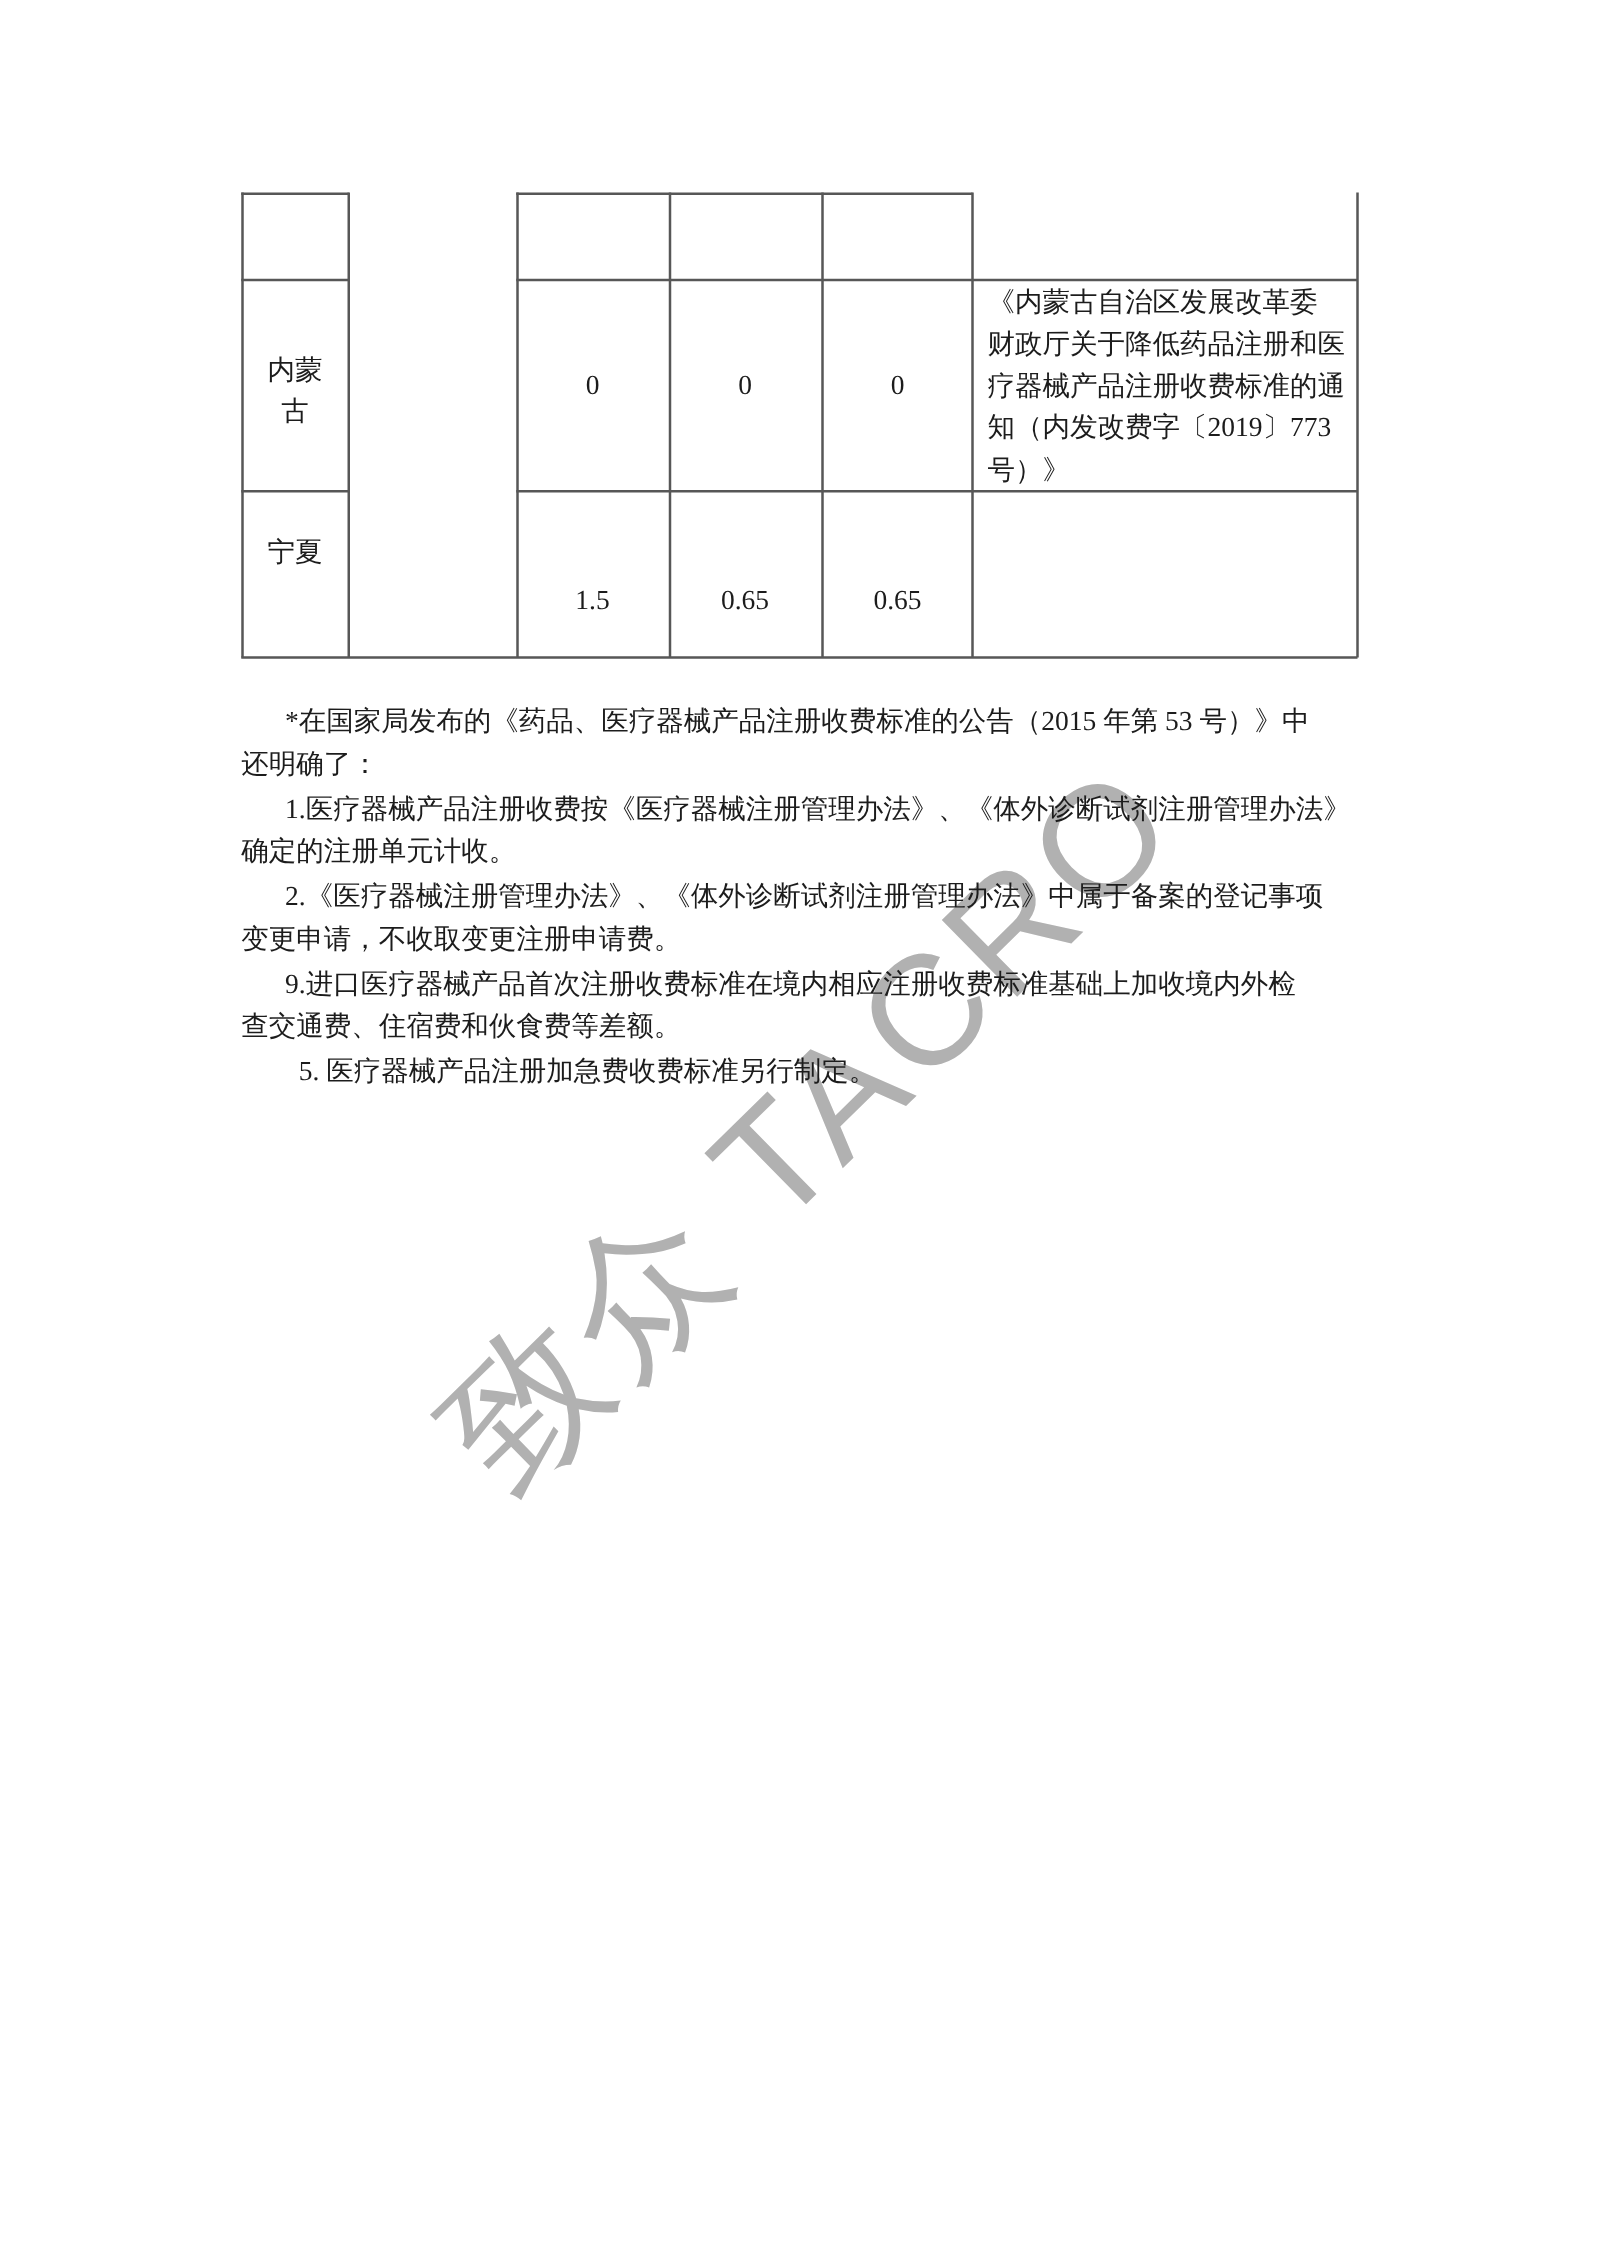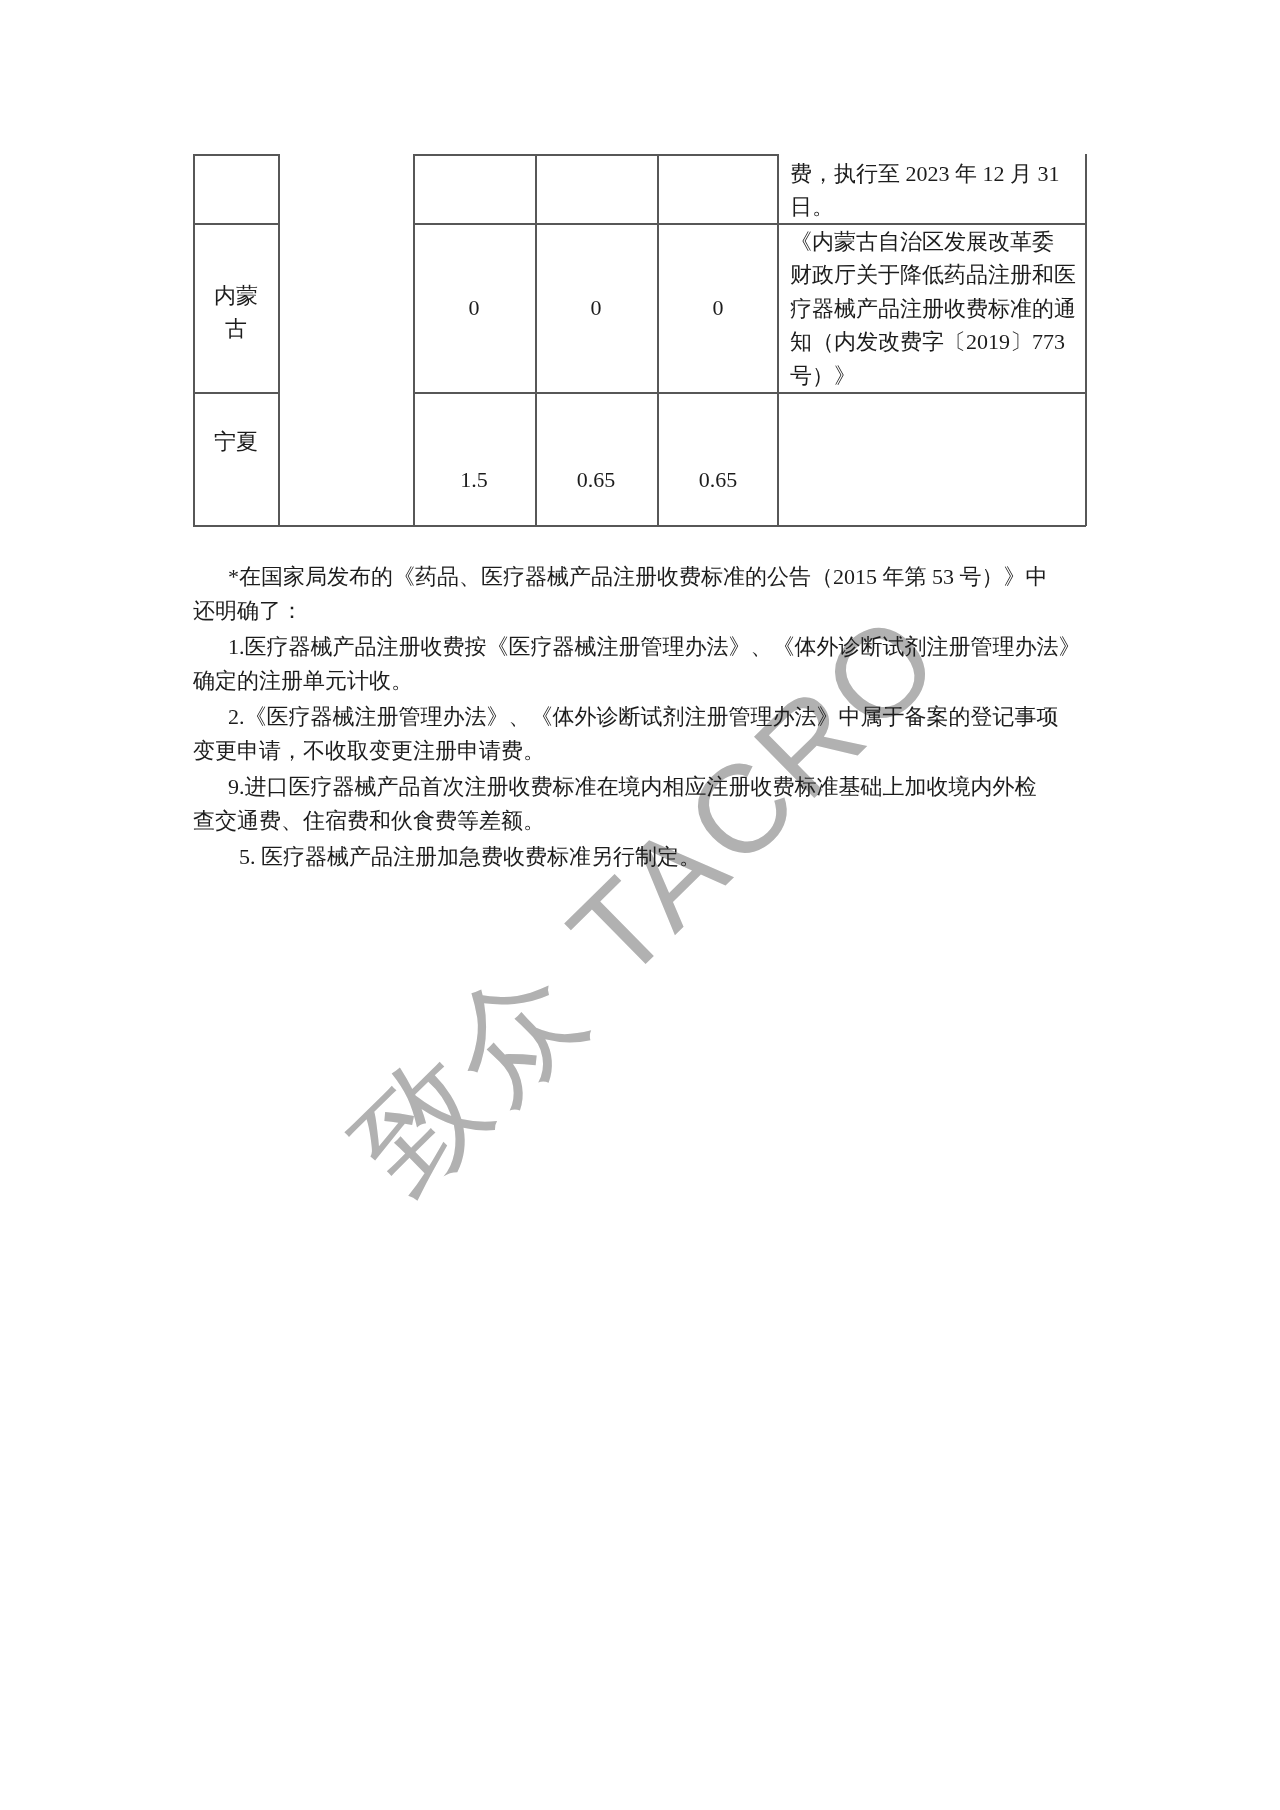--- a/index.html
+++ b/index.html
@@ -81,22 +81,20 @@
   <div class="vline" id="v5"></div>
   <div class="vline" id="v6"></div>
   <div class="hline" id="htopA"></div>
   <div class="hline" id="htopB"></div>
   <div class="hline" id="h1A"></div>
   <div class="hline" id="h1B"></div>
   <div class="hline" id="h2A"></div>
   <div class="hline" id="h2B"></div>
   <div class="hline" id="hbot"></div>
 
-  <div class="cell cit cit1">费，执行至 2023 年 12 月 31
-日。</div>
 
   <div class="cell center prov2">内蒙
 古</div>
   <div class="cell center fee r2 c3">0</div>
   <div class="cell center fee r2 c4">0</div>
   <div class="cell center fee r2 c5">0</div>
   <div class="cell cit cit2">《内蒙古自治区发展改革委
 财政厅关于降低药品注册和医
 疗器械产品注册收费标准的通
 知（内发改费字〔2019〕773

